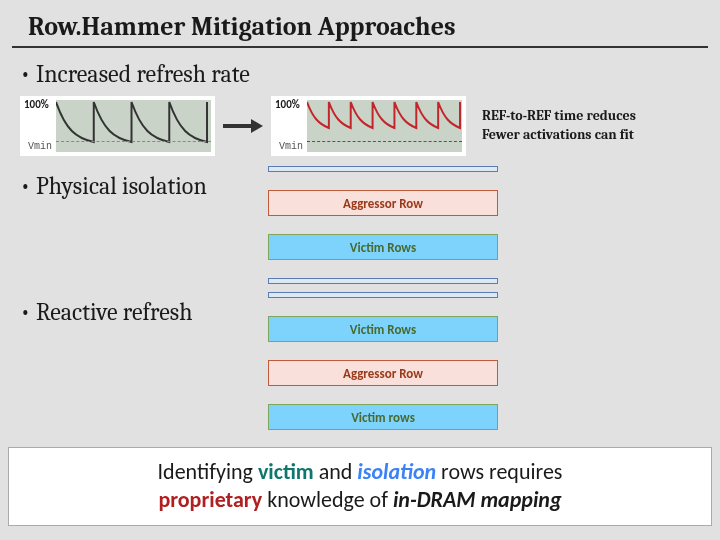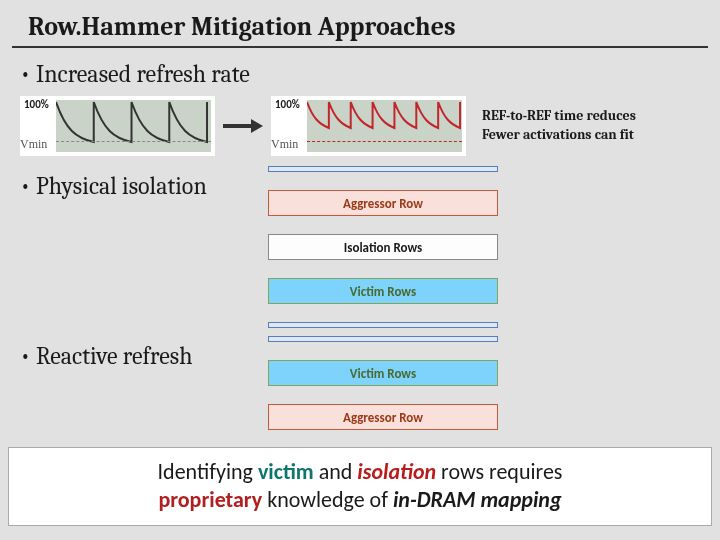--- a/index.html
+++ b/index.html
@@ -41,23 +41,23 @@
     position: absolute;
     top: 2px;
     left: 4px;
     font-size: 11px;
     font-family: Calibri, Arial, sans-serif;
     font-weight: bold;
   }
   .chart-label-vmin {
     position: absolute;
     bottom: 4px;
-    left: 0;
-    font-size: 12px;
-    font-family: Liberation Serif, serif;
+    left: 8px;
+    font-size: 10px;
+    font-family: Liberation Mono, monospace;
     color: #555;
   }
   .chart-area {
     position: absolute;
     left: 36px;
     right: 4px;
     top: 4px;
     bottom: 4px;
     background: #c9d3c8;
     overflow: hidden;
@@ -140,21 +140,21 @@
     bottom: 14px;
     background: #fff;
     border: 1px solid #aaa;
     padding: 10px 16px;
     text-align: center;
     font-size: 22px;
     font-family: Calibri, Arial, sans-serif;
     line-height: 1.3;
   }
   .kw-victim { color: #0f766e; font-weight: bold; }
-  .kw-isolation { color: #b91c1c; font-weight: bold; font-style: italic; }
+  .kw-isolation { color: #3b82f6; font-weight: bold; font-style: italic; }
   .kw-prop { color: #b02020; font-weight: bold; }
   .kw-dram { font-style: italic; font-weight: bold; }
 </style>
 </head>
 <body>
 
 <div class="title">Row.Hammer Mitigation Approaches</div>
 
 <div class="bullet">• Increased refresh rate</div>
 
@@ -184,21 +184,20 @@
     <div>REF-to-REF time reduces</div>
     <div>Fewer activations can fit</div>
   </div>
 </div>
 
 <div class="section">
   <div class="bullet-inline">• Physical isolation</div>
   <div class="row-stack">
     <div class="mem-row thin ag-blue"></div>
     <div class="mem-row ag-red">Aggressor Row</div>
-    <div class="mem-row ag-white">Isolation Rows</div>
     <div class="mem-row ag-green">Victim Rows</div>
     <div class="mem-row thin ag-blue"></div>
   </div>
 </div>
 
 <div class="section">
   <div class="bullet-inline">• Reactive refresh</div>
   <div class="row-stack">
     <div class="mem-row thin ag-blue"></div>
     <div class="mem-row ag-green">Victim Rows</div>

